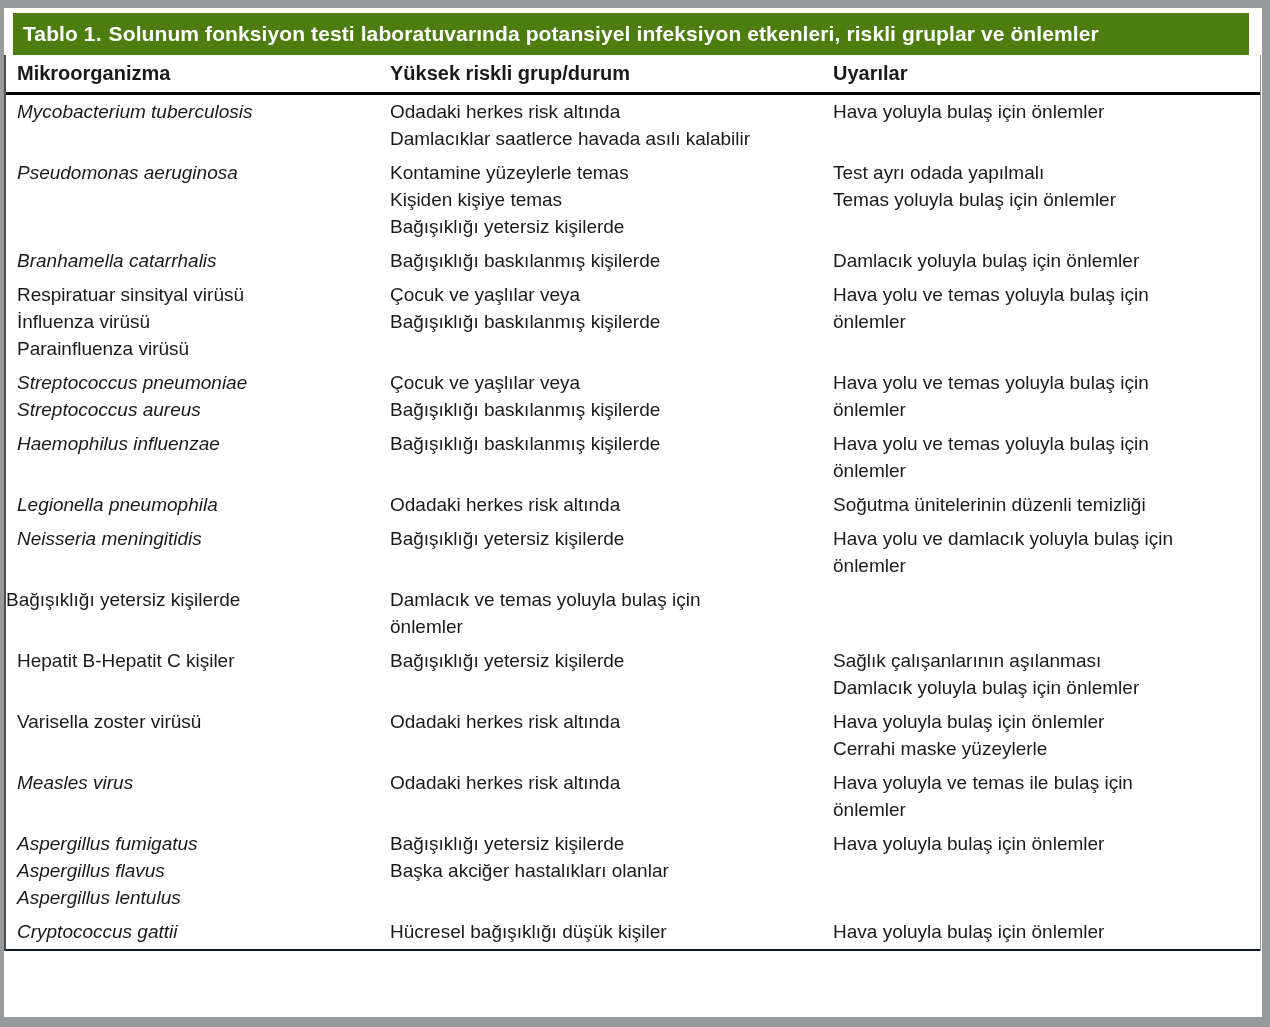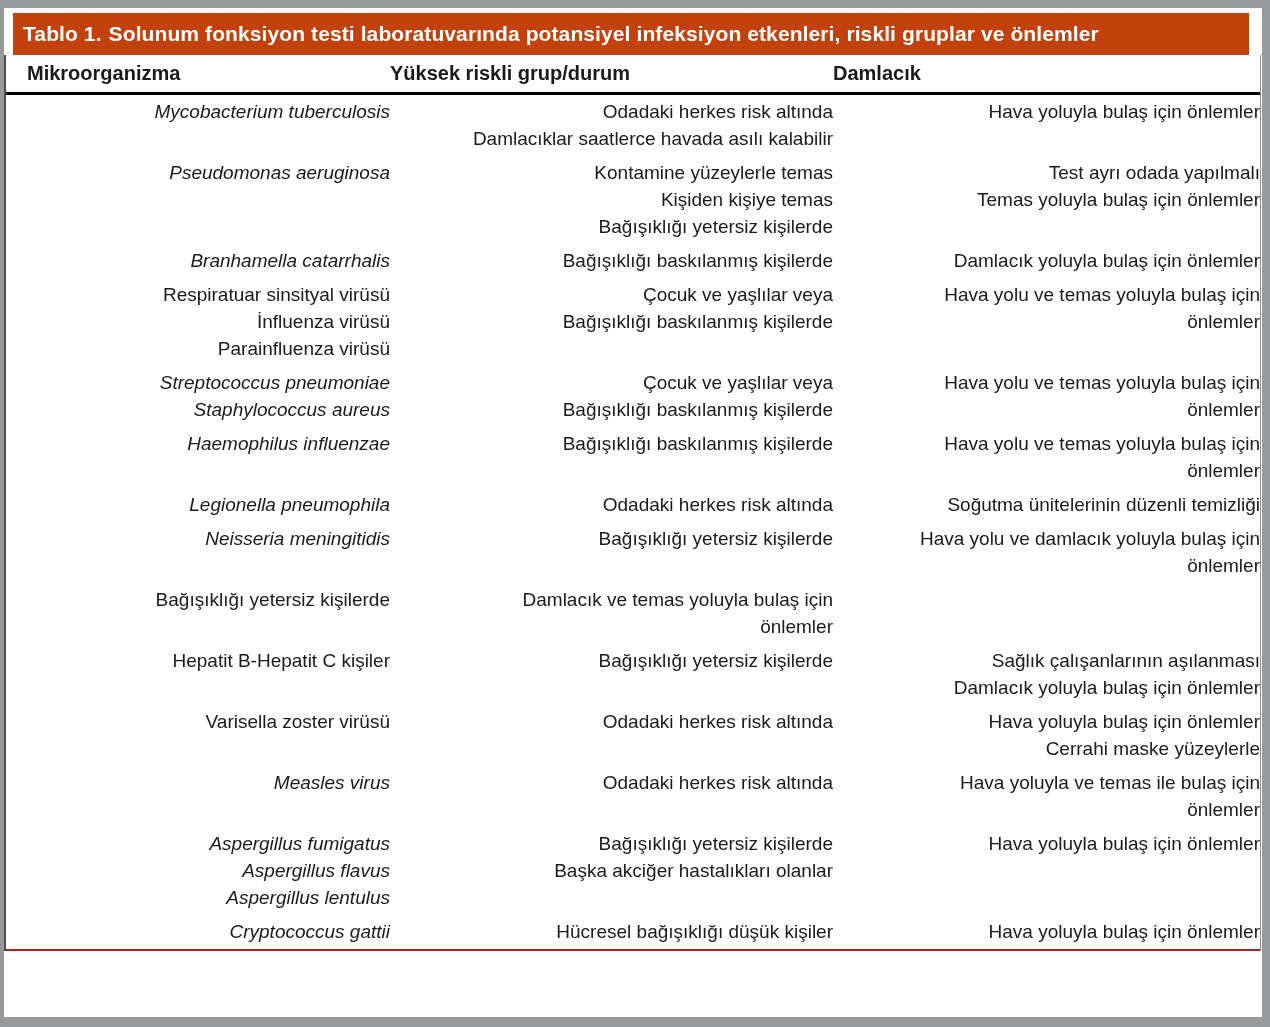--- a/index.html
+++ b/index.html
@@ -19,21 +19,21 @@
   .frame-top    { position:absolute; left:0; top:0;    width:1270px; height:8px;  background:#97999b; }
   .frame-bottom { position:absolute; left:0; top:1017px; width:1270px; height:10px; background:#97999b; }
   .frame-left   { position:absolute; left:0; top:0;    width:4px;   height:1027px; background:#97999b; }
   .frame-right  { position:absolute; left:1262px; top:0; width:8px; height:1027px; background:#97999b; }
 
   
   .titlebar {
     position: absolute;
     left: 13px; top: 13px;
     width: 1236px; height: 42px;
-    background: #c2410c;
+    background: #4d7c0f;
     color: #ffffff;
     display: flex;
     align-items: center;
     padding-left: 10px;
     font-size: 21px;
     letter-spacing: 0.1px;
     box-sizing: border-box;
   }
   .titlebar .bold-label { font-weight: bold; margin-right: 7px; white-space: nowrap; }
   .titlebar .caption    { font-weight: bold; }
@@ -50,24 +50,23 @@
   }
   .thead {
     display: grid;
     grid-template-columns: 384px 443px 1fr;
     padding: 5px 0 5px;
     border-bottom: 3px solid #000000;
     font-weight: bold;
     font-size: 20px;
     line-height: 27px;
   }
-  .thead .th.col1 { padding-left: 21px; }
+  .thead .th.col1 { padding-left: 11px; }
   .tbody {
-    border-bottom: 2px solid #b91c1c;
-    text-align: right;
+    border-bottom: 2px solid #0f172a;
   }
   .tr {
     display: grid;
     grid-template-columns: 384px 443px 1fr;
     padding: 3px 0 4px;
   }
   .td { font-size: 19px; line-height: 27px; }
   .td.col1 { padding-left: 11px; }
   .td.italic { font-style: italic; }
   .line { min-height: 27px; }
@@ -83,21 +82,21 @@
 
   <div class="titlebar">
     <span class="bold-label">Tablo 1.</span>
     <span class="caption">Solunum fonksiyon testi laboratuvarında potansiyel infeksiyon etkenleri, riskli gruplar ve önlemler</span>
   </div>
 
   <div class="table-area">
     <div class="thead">
       <div class="th col1">Mikroorganizma</div>
       <div class="th">Yüksek riskli grup/durum</div>
-      <div class="th">Damlacık</div>
+      <div class="th">Uyarılar</div>
     </div>
     <div class="tbody">
         <div class="tr">
           <div class="td col1 italic">
             <div class="line">Mycobacterium tuberculosis</div>
           </div>
           <div class="td">
             <div class="line">Odadaki herkes risk altında</div>
             <div class="line">Damlacıklar saatlerce havada asılı kalabilir</div>
           </div>
@@ -141,21 +140,21 @@
             <div class="line">Bağışıklığı baskılanmış kişilerde</div>
           </div>
           <div class="td">
             <div class="line">Hava yolu ve temas yoluyla bulaş için</div>
             <div class="line">önlemler</div>
           </div>
         </div>
         <div class="tr">
           <div class="td col1 italic">
             <div class="line">Streptococcus pneumoniae</div>
-            <div class="line">Staphylococcus aureus</div>
+            <div class="line">Streptococcus aureus</div>
           </div>
           <div class="td">
             <div class="line">Çocuk ve yaşlılar veya</div>
             <div class="line">Bağışıklığı baskılanmış kişilerde</div>
           </div>
           <div class="td">
             <div class="line">Hava yolu ve temas yoluyla bulaş için</div>
             <div class="line">önlemler</div>
           </div>
         </div>

